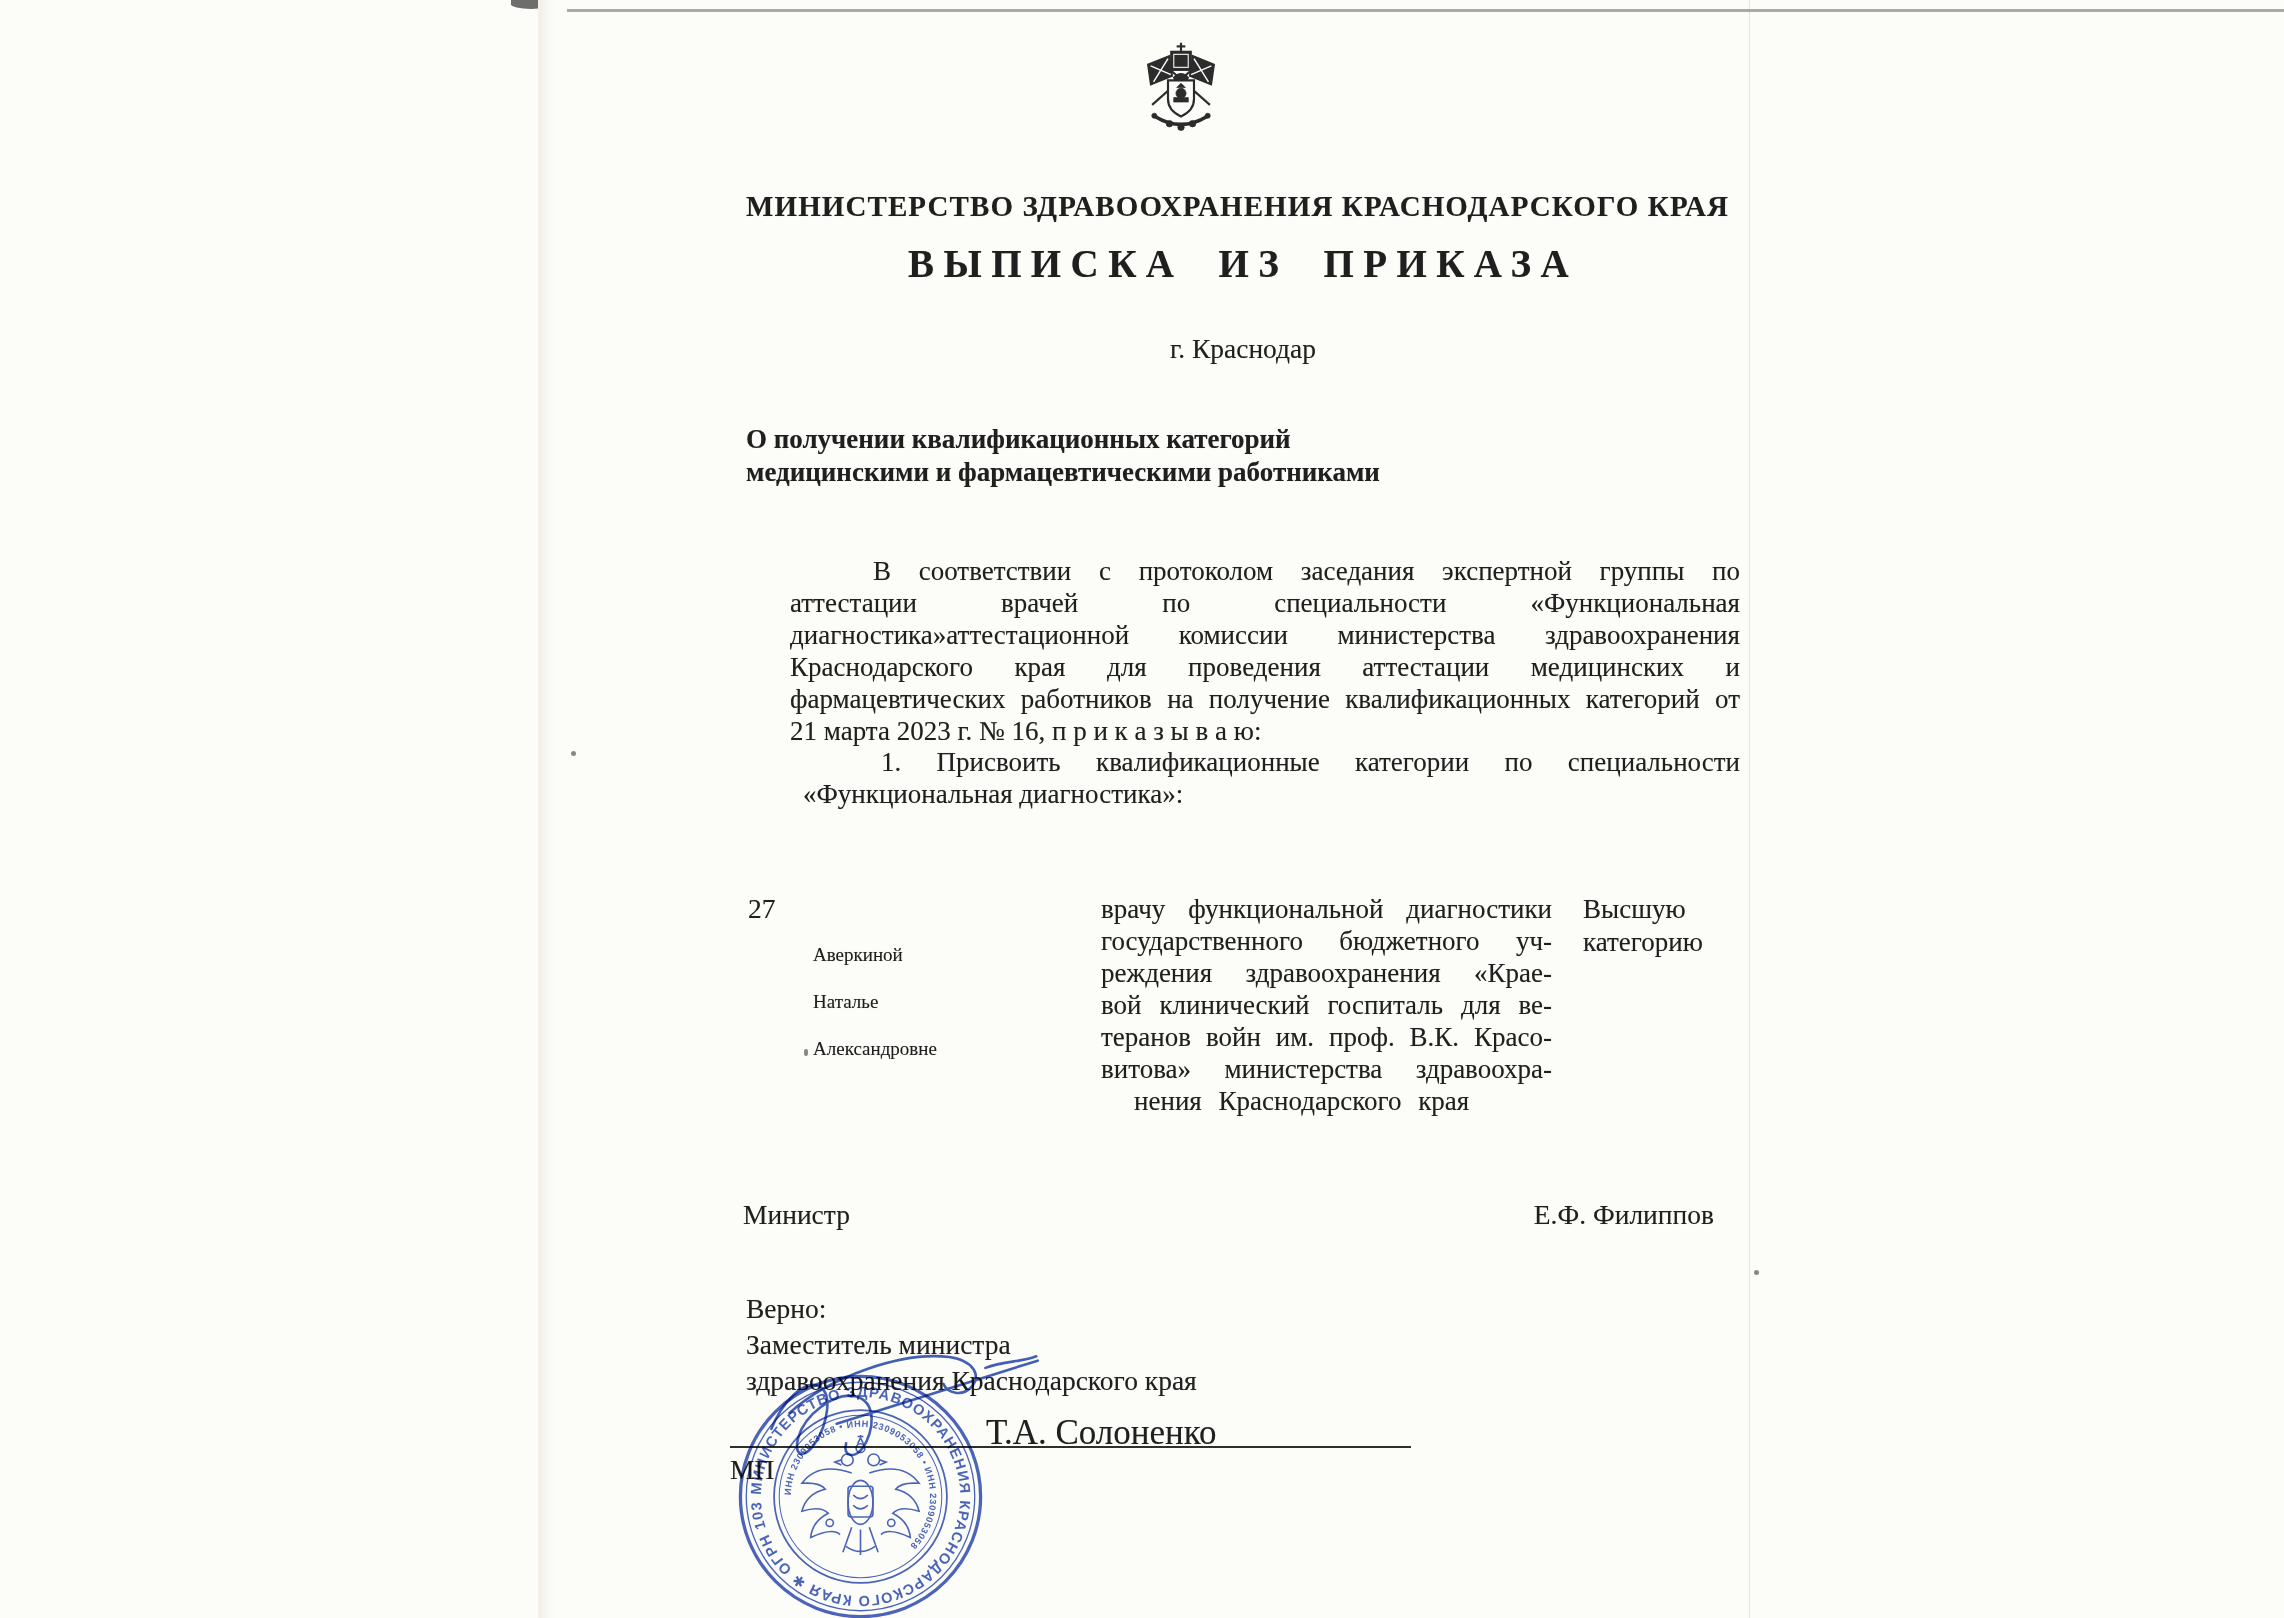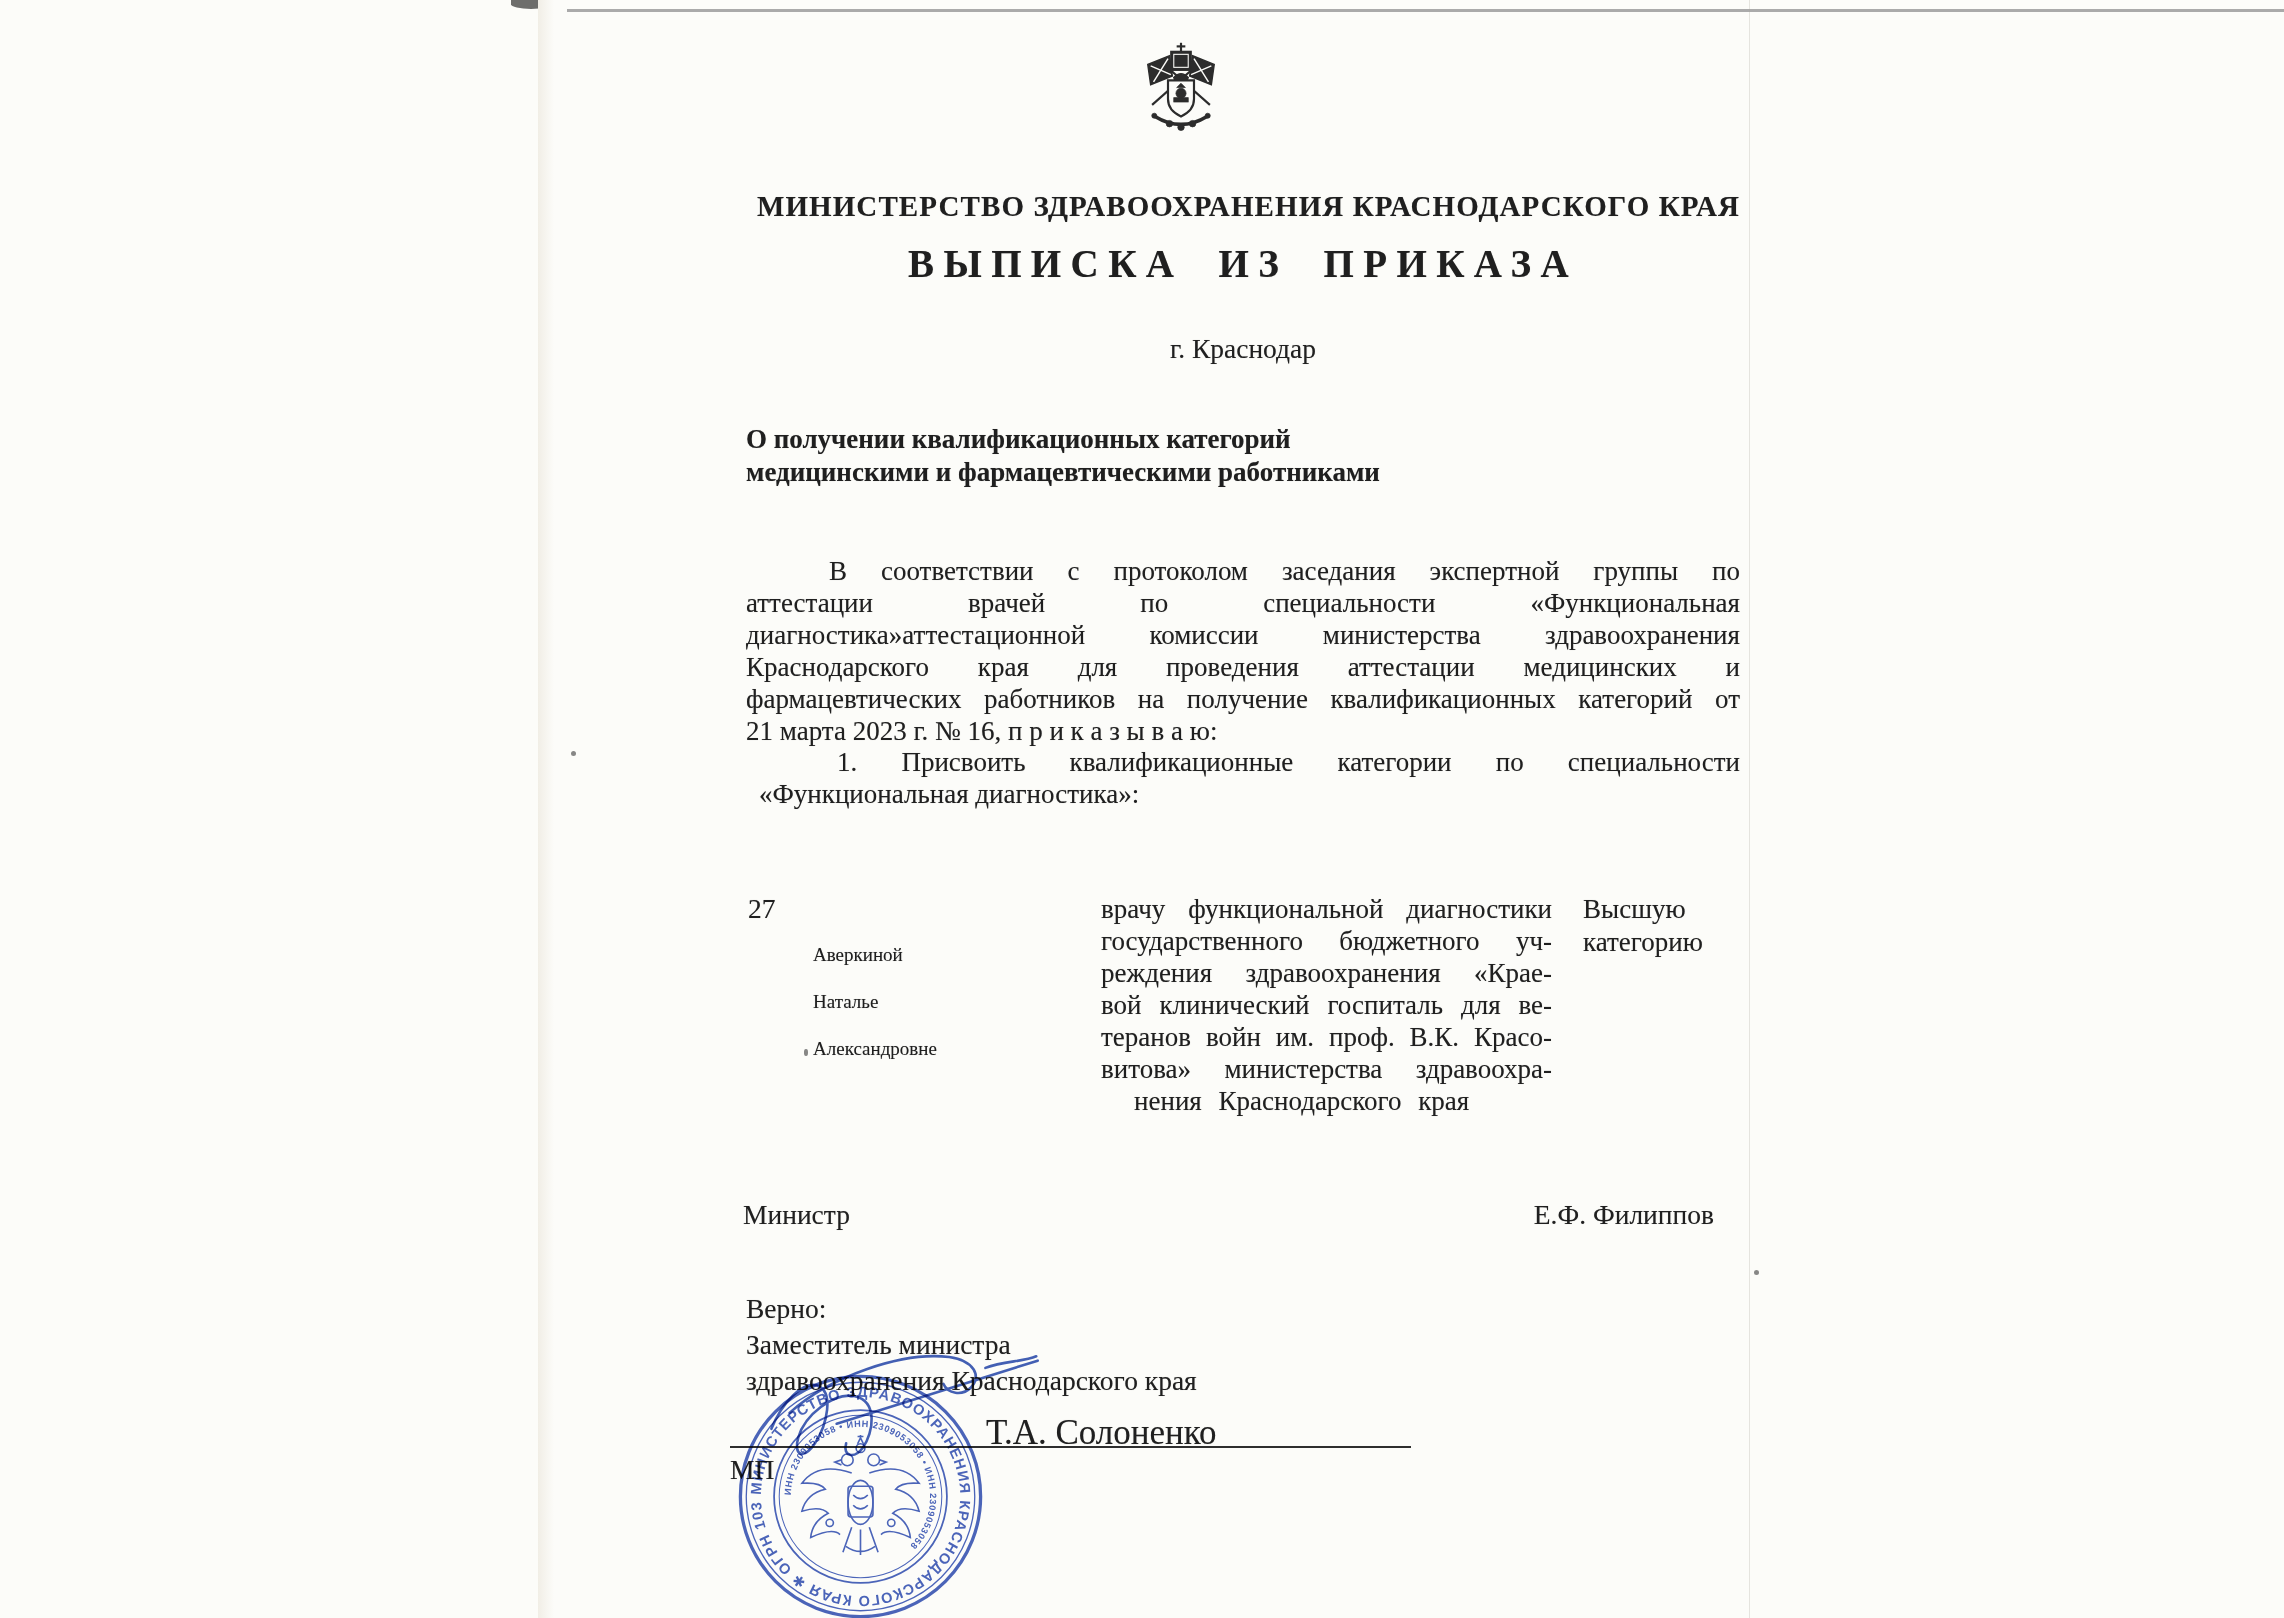--- a/index.html
+++ b/index.html
@@ -9,28 +9,28 @@
     font-family:"Liberation Serif","DejaVu Serif",serif;
     color:#1f1f1f;
   }
   .txt{position:absolute;text-shadow:0 0 0.7px rgba(45,45,45,.38);}
   .top-rule{position:absolute;left:567px;top:9.4px;width:1717px;height:2.2px;background:#8f8f8f;opacity:.75;}
   .corner-smudge{position:absolute;left:511px;top:0;width:40px;height:9.4px;background:#4a4a48;border-radius:0 0 60% 60%;opacity:.8;}
   .scan-edge{position:absolute;left:538px;top:0;width:16px;height:1618px;background:linear-gradient(90deg,#f1eee6,#fcfcf9);}
   .fold-line{position:absolute;left:1749px;top:0;width:1.4px;height:1618px;background:#a9a79e;opacity:.28;}
   .speck{position:absolute;background:#555;border-radius:50%;opacity:.7;}
 
-  .ministry{left:746px;top:190px;width:994px;text-align:right;font-size:29px;font-weight:bold;letter-spacing:1.1px;}
+  .ministry{left:746px;top:190px;width:994px;text-align:left;font-size:29px;font-weight:bold;letter-spacing:1.1px;}
   .doctype{left:746px;top:241px;width:994px;text-align:center;font-size:39px;font-weight:bold;letter-spacing:9.4px;word-spacing:16px;}
   .daterow{left:755px;top:297px;width:964px;display:flex;justify-content:space-between;font-size:27.5px;}
   .city{left:746px;top:333px;width:994px;text-align:center;font-size:27.5px;}
   .subject{left:746px;top:423px;width:994px;text-align:left;font-size:27px;font-weight:bold;line-height:33px;white-space:pre-line;}
 
   .para{font-size:27px;}
-  .para .tline{line-height:32px;text-align:justify;text-align-last:justify;}
+  .para .tline{line-height:32px;text-align:justify;text-align-last:justify;margin-left:44px;}
   .para .tline:last-child{text-align-last:left;}
   .para1{left:746px;top:555px;width:994px;}
   .para1 .tline:first-child{text-indent:83px;}
   .para2{left:746px;top:746px;width:994px;}
   .para2 .tline:first-child{text-indent:91px;}
   .para2 .tline:last-child{text-indent:13px;}
 
   .row-num{left:748px;top:893px;font-size:27.5px;}
   .row-name{left:813px;top:931px;width:217px;font-size:19px;line-height:47px;white-space:pre-line;}
   .row-desc{left:1101px;top:893px;width:451px;font-size:27px;}

